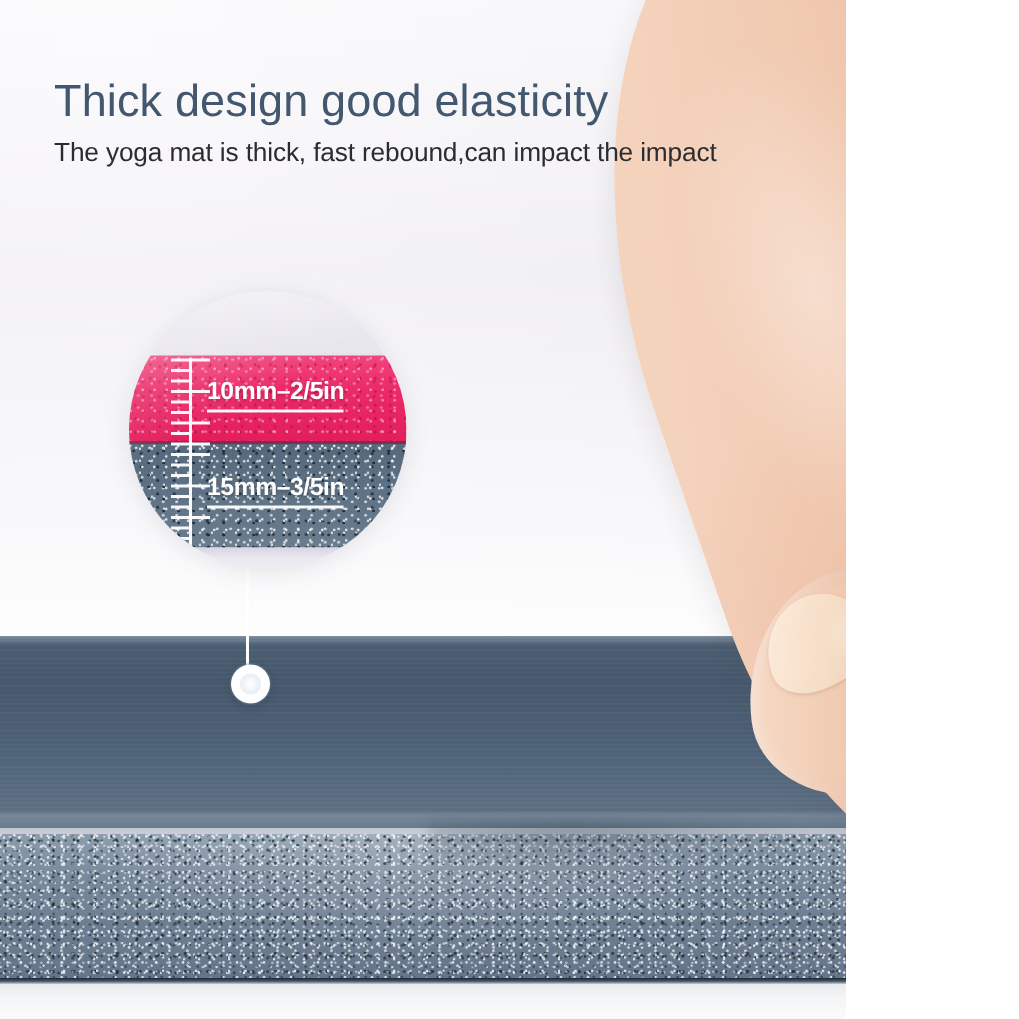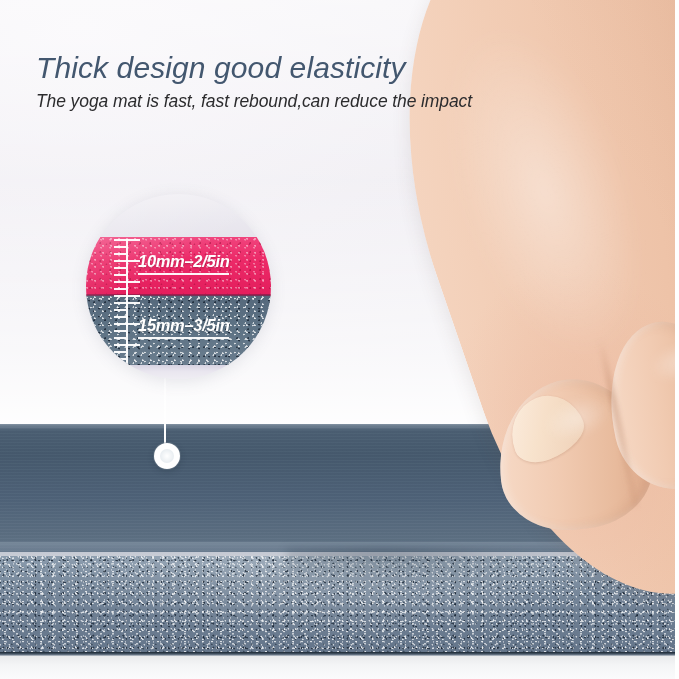--- a/index.html
+++ b/index.html
@@ -2,27 +2,26 @@
 <html><head>
 <meta charset="utf-8">
 <style>
   html, body {
     margin: 0;
     padding: 0;
     background: #ffffff;
   }
   #stage {
     position: relative;
-    width: 675px;
+    width: 564px;
     height: 679px;
     overflow: hidden;
     font-family: "Liberation Sans", sans-serif;
     background: #f4f2f6;
     user-select: none;
-    font-style: italic;
   }
 
   
   .backdrop {
     position: absolute;
     inset: 0;
     background:
       radial-gradient(120% 80% at 12% 4%, #f7f5f9 0%, #f1eff4 45%, #eceaf0 100%);
   }
   .backdrop-sheen {
@@ -441,15 +440,15 @@
       <span class="rule"></span>
     </div>
 
     <div class="co-glass"></div>
   </div>
 
   <div class="connector-line"></div>
   <div class="connector-dot"></div>
 
   <div class="title">Thick design good elasticity</div>
-  <div class="subtitle">The yoga mat is fast, fast rebound,can reduce the impact</div>
+  <div class="subtitle">The yoga mat is thick, fast rebound,can impact the impact</div>
 
 </div>
 
 </body></html>

